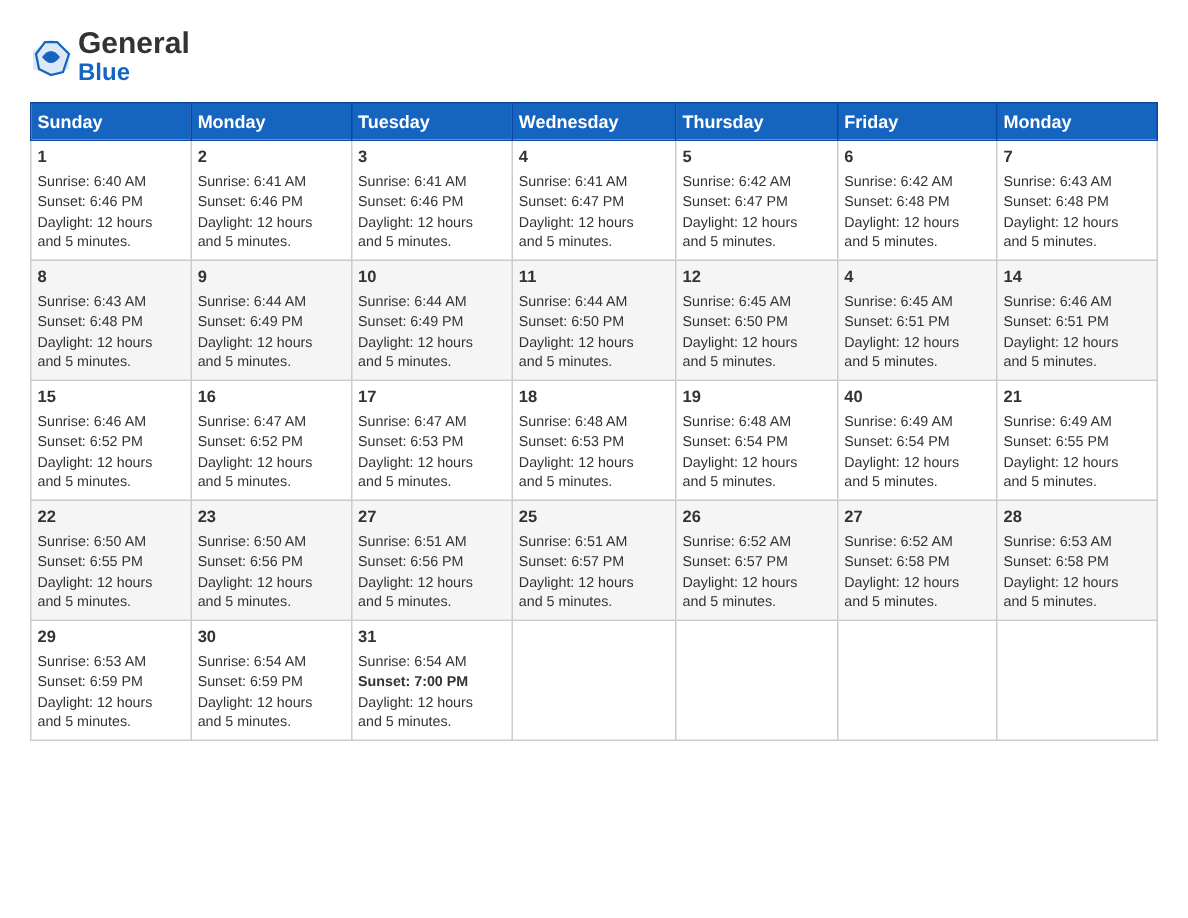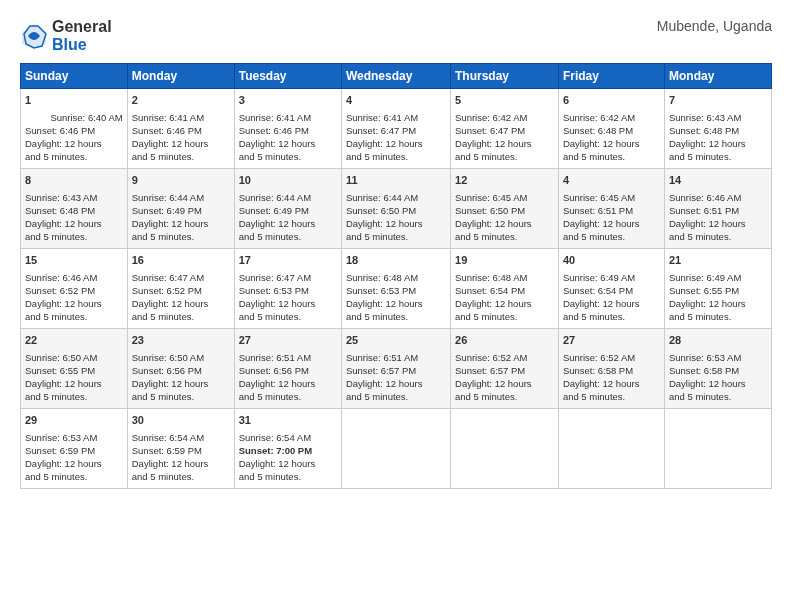--- a/index.html
+++ b/index.html
@@ -24,21 +24,21 @@
     .logo {
       display: flex;
       align-items: center;
     }
     .logo-text {
       display: flex;
       flex-direction: column;
       line-height: 1.1;
     }
     .logo-general {
-      font-size: 16px;
+      font-size: 20px;
       font-weight: bold;
       color: #333;
     }
     .logo-blue {
       font-size: 16px;
       font-weight: bold;
       color: #1565c0;
     }
     .logo-icon {
       width: 28px;
@@ -105,41 +105,40 @@
         <polygon points="14,2 26,10 26,22 14,26 2,22 2,10" fill="#1565c0" opacity="0.15"></polygon>
         <polygon points="18,4 26,12 22,24 14,26 6,22 4,12 10,4" fill="none" stroke="#1565c0" stroke-width="1.5"></polygon>
         <path d="M8,14 Q14,6 20,14 Q14,22 8,14Z" fill="#1565c0"></path>
       </svg>
       <div class="logo-text">
         <span class="logo-general">General</span>
         <span class="logo-blue">Blue</span>
       </div>
     </div>
     <div class="title-area">
-      <div class="subtitle">Mubende, Uganda</div>
     </div>
   </div>
 
   <table>
     <thead>
       <tr>
         <th>Sunday</th>
         <th>Monday</th>
         <th>Tuesday</th>
         <th>Wednesday</th>
         <th>Thursday</th>
         <th>Friday</th>
         <th>Monday</th>
       </tr>
     </thead>
     <tbody id="calendar-body">
     <tr>
           <td>
             <span class="day-num">1</span>
-            <span style="display: block; text-align: right;">Sunrise: 6:40 AM</span>
+            <span style="display: block;">Sunrise: 6:40 AM</span>
             <span style="display: block;">Sunset: 6:46 PM</span>
             <span style="display: block;">Daylight: 12 hours</span>
             <span style="display: block;">and 5 minutes.</span>
           </td>
           <td>
             <span class="day-num">2</span>
             <span style="display: block;">Sunrise: 6:41 AM</span>
             <span style="display: block;">Sunset: 6:46 PM</span>
             <span style="display: block;">Daylight: 12 hours</span>
             <span style="display: block;">and 5 minutes.</span>

